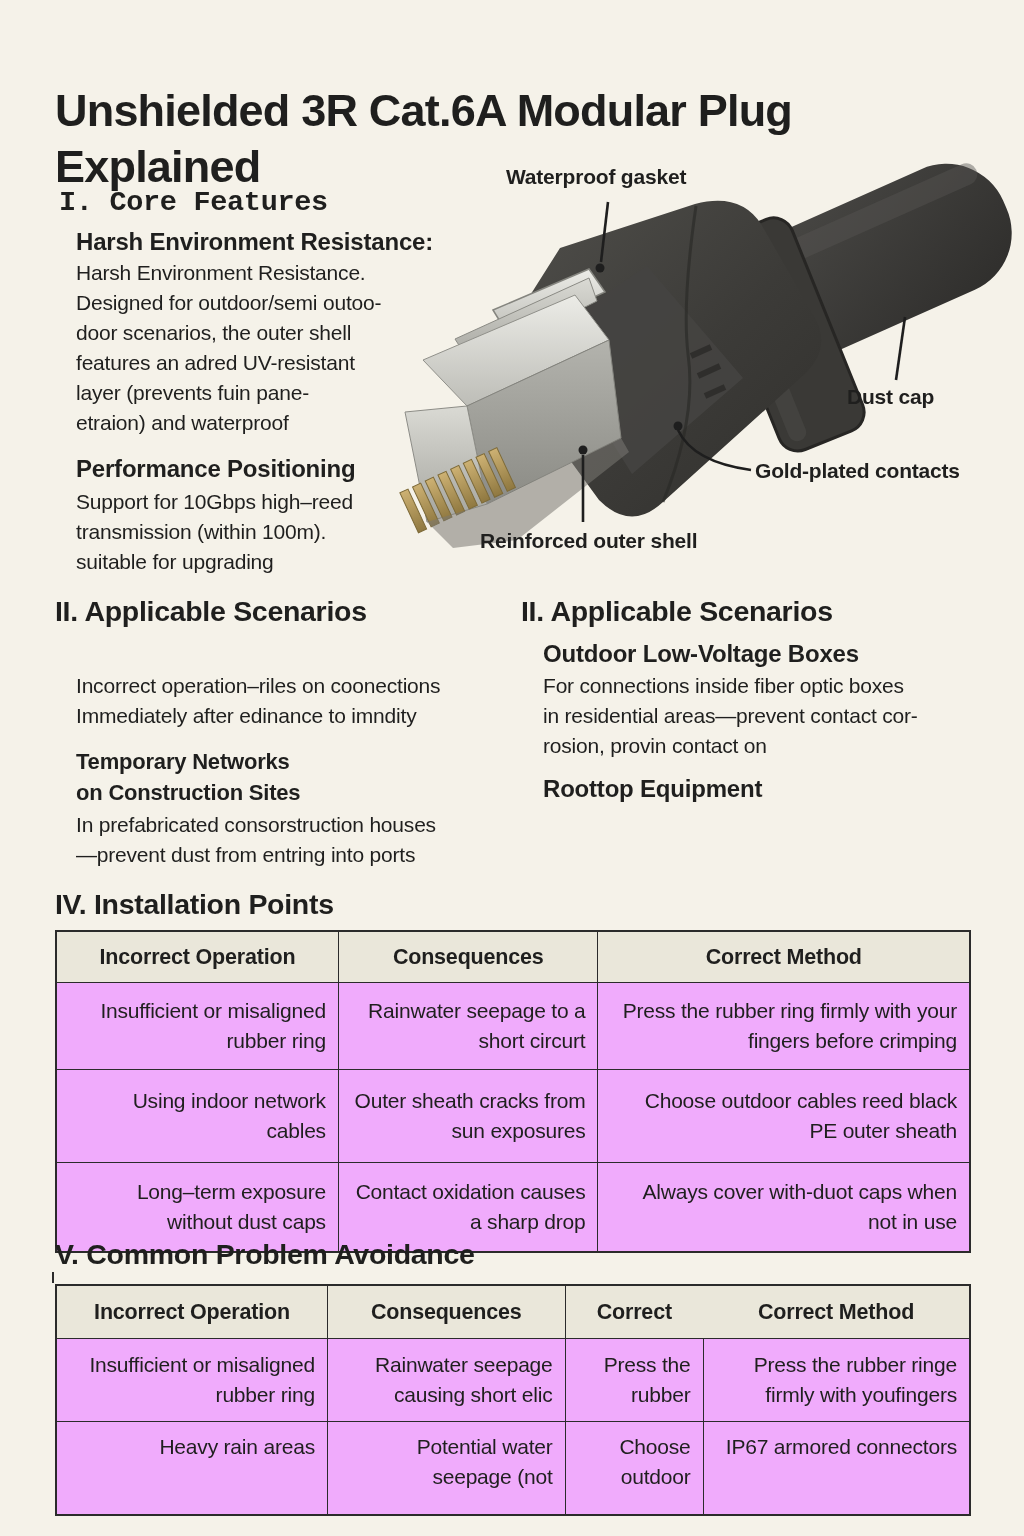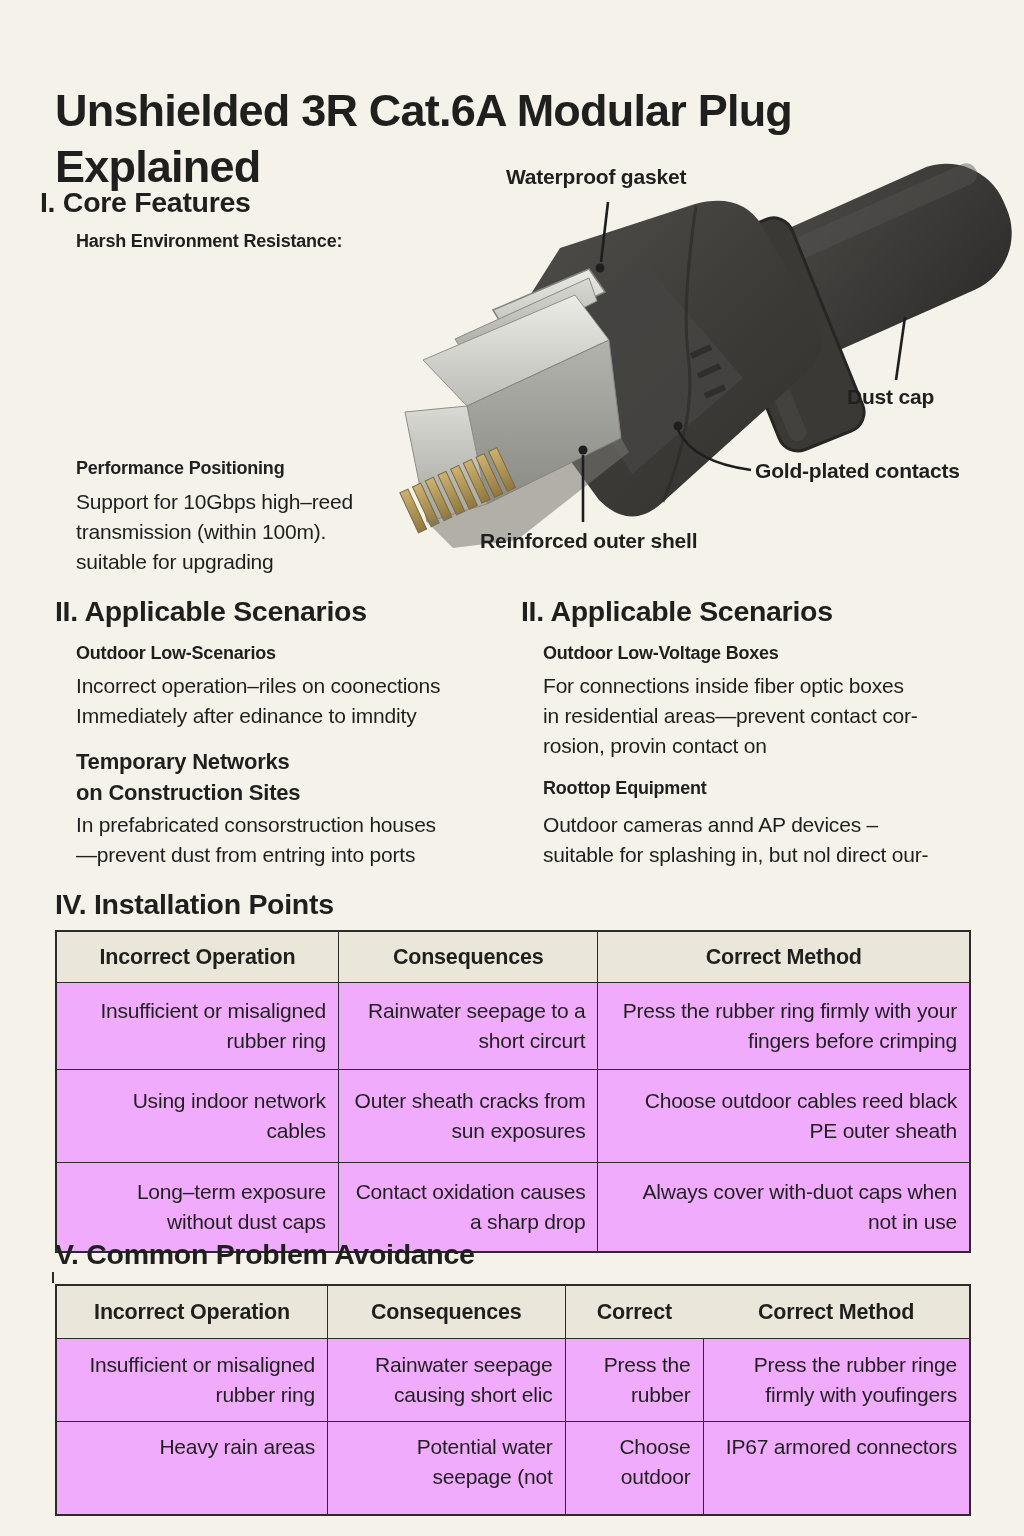--- a/index.html
+++ b/index.html
@@ -11,24 +11,24 @@
     font-family:"Liberation Sans", sans-serif;
     overflow:hidden;
   }
   .abs{position:absolute;}
   h1,h2,h3,p{margin:0;padding:0;}
   .title{
     left:55px;top:40px;width:920px;
     font-size:45px;line-height:56px;font-weight:700;letter-spacing:-0.8px;margin-top:43px;
   }
   .sec-h{font-size:28.5px;font-weight:700;letter-spacing:-0.3px;}
-  .sub-h{font-size:18px;font-weight:700;letter-spacing:-0.2px;line-height:27px;}
+  .sub-h{font-size:24px;font-weight:700;letter-spacing:-0.2px;line-height:27px;}
   .body-t{font-size:21px;line-height:30px;font-weight:400;letter-spacing:-0.2px;white-space:pre-line;}
 
-  .h-core{left:40px;top:186px;}
+  .h-core{left:59px;top:186px;font-family:Liberation Mono, monospace;}
   .core1-h{left:76px;top:228px;}
   .core1-p{left:76px;top:258px;width:400px;}
   .core2-h{left:76px;top:455px;}
   .core2-p{left:76px;top:487px;width:400px;}
 
   .diagram-svg{left:395px;top:150px;width:630px;height:420px;}
   .callout{font-size:21px;font-weight:700;letter-spacing:-0.2px;white-space:nowrap;}
   .lbl-wg{left:506px;top:165px;}
   .lbl-dc{left:847px;top:385px;}
   .lbl-gp{left:755px;top:459px;}
@@ -73,20 +73,26 @@
 </style>
 </head>
 <body>
 
 <div class="page">
 
   <h1 class="abs title">Unshielded 3R Cat.6A Modular Plug Explained</h1>
 
   <h2 class="abs sec-h h-core">I. Core Features</h2>
   <h3 class="abs sub-h core1-h">Harsh Environment Resistance:</h3>
+  <p class="abs body-t core1-p">Harsh Environment Resistance.
+Designed for outdoor/semi outoo-
+door scenarios, the outer shell
+features an adred UV-resistant
+layer (prevents fuin pane-
+etraion) and waterproof</p>
   <h3 class="abs sub-h core2-h">Performance Positioning</h3>
   <p class="abs body-t core2-p">Support for 10Gbps high–reed
 transmission (within 100m).
 suitable for upgrading</p>
 
   <svg class="abs diagram-svg" viewBox="0 0 630 420" xmlns="http://www.w3.org/2000/svg">
     <defs>
       <linearGradient id="gBoot" x1="0" y1="0" x2="1" y2="1">
         <stop offset="0" stop-color="#4a4946"></stop>
           <stop offset="1" stop-color="#2e2d2b"></stop>
@@ -158,36 +164,33 @@
       <line x1="188" y1="305" x2="188" y2="372"></line>
     </g>
   </svg>
 
   <div class="abs callout lbl-wg">Waterproof gasket</div>
   <div class="abs callout lbl-dc">Dust cap</div>
   <div class="abs callout lbl-gp">Gold-plated contacts</div>
   <div class="abs callout lbl-ro">Reinforced outer shell</div>
 
   <h2 class="abs sec-h h-sc-l">II. Applicable Scenarios</h2>
-  <h3 class="abs sub-h scl-s1">Outdoor Low-Scenarios</h3>
   <p class="abs body-t scl-p1">Incorrect operation–riles on coonections
 Immediately after edinance to imndity</p>
   <h3 class="abs sub-h scl-s2 body-t" style="font-weight:700;font-size:22px;line-height:31px;">Temporary Networks
 on Construction Sites</h3>
   <p class="abs body-t scl-p2">In prefabricated consorstruction houses
 —prevent dust from entring into ports</p>
 
   <h2 class="abs sec-h h-sc-r">II. Applicable Scenarios</h2>
   <h3 class="abs sub-h scr-s1">Outdoor Low-Voltage Boxes</h3>
   <p class="abs body-t scr-p1">For connections inside fiber optic boxes
 in residential areas—prevent contact cor-
 rosion, provin contact on</p>
   <h3 class="abs sub-h scr-s2">Roottop Equipment</h3>
-  <p class="abs body-t scr-p2">Outdoor cameras annd AP devices –
-suitable for splashing in, but nol direct our-</p>
 
   <h2 class="abs sec-h h-inst">IV. Installation Points</h2>
   <table class="abs t-inst">
     <colgroup>
         <col style="width:30.9%">
         <col style="width:28.4%">
         <col style="width:40.7%">
       </colgroup>
     <thead>
       <tr>

